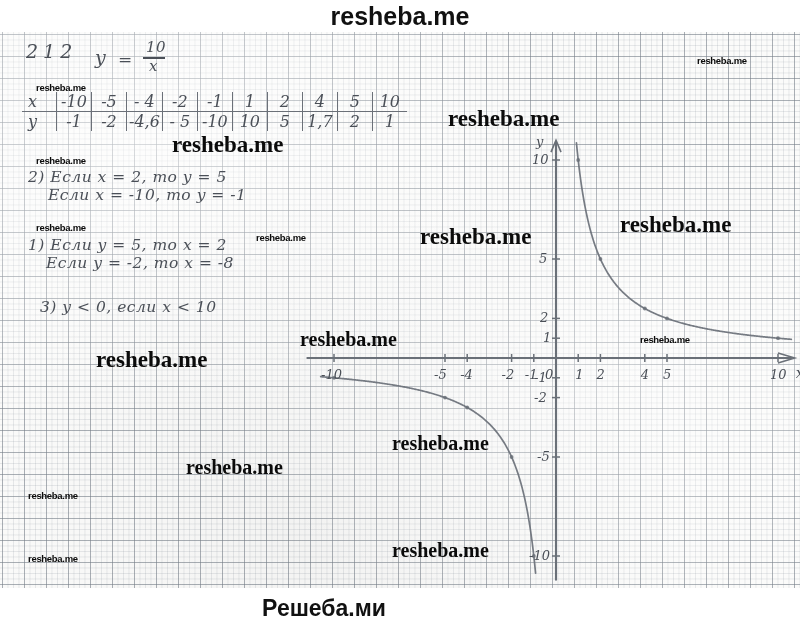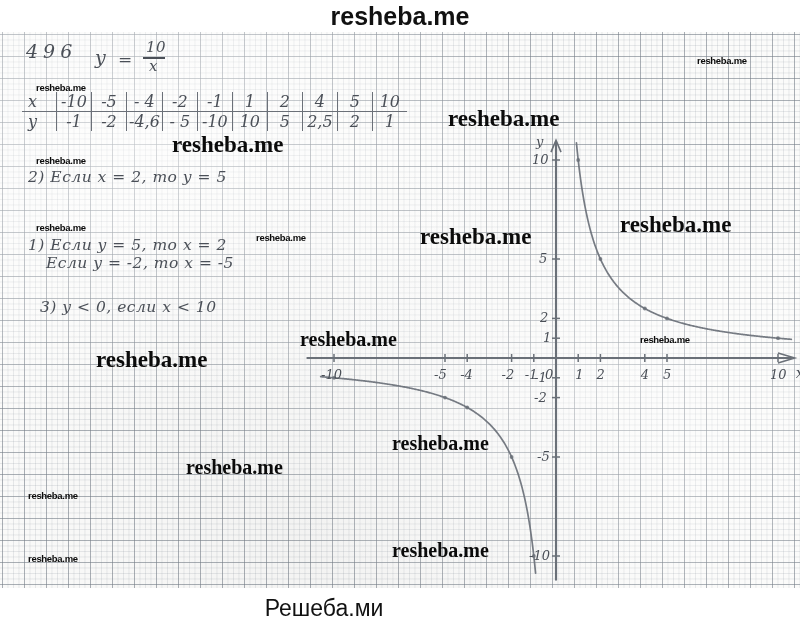--- a/index.html
+++ b/index.html
@@ -164,39 +164,39 @@
     font-size: 25px;
     color: #111;
     z-index: 8;
   }
   #footer-wm {
     position: absolute;
     left: 0; top: 595px;
     width: 648px;
     text-align: center;
     font-family: "Liberation Sans", sans-serif;
-    font-weight: normal;
+    font-weight: bold;
     font-size: 23px;
     color: #111;
     z-index: 8;
   }
 </style>
 </head>
 <body>
 
 <div id="page">
 
   <div id="sheet"></div>
   <div id="top-band"></div>
   <div id="bottom-band"></div>
 
   <div id="title-wm">resheba.me</div>
   <div id="footer-wm">Решеба.ми</div>
 
-  <div class="hand" id="prob-num">496</div>
+  <div class="hand" id="prob-num">212</div>
   <div class="hand" id="eq-y">y</div>
   <div class="hand" id="eq-eq">=</div>
   <div class="hand" id="eq-num">10</div>
   <div id="eq-bar"></div>
   <div class="hand" id="eq-den">x</div>
 
   <div id="tbl">
     <table>
       <tbody>
           <tr class="row-x">
@@ -214,31 +214,32 @@
       </tr>
       <tr class="row-y">
         <td class="hdr">y</td>
         <td>-1</td>
         <td>-2</td>
         <td>-4,6</td>
         <td>- 5</td>
         <td>-10</td>
         <td>10</td>
         <td>5</td>
-        <td>2,5</td>
+        <td>1,7</td>
         <td>2</td>
         <td>1</td>
       </tr>
     </tbody>
       </table>
   </div>
 
   <div class="hand sol" id="s1a">2) Если x = 2, то y = 5</div>
+  <div class="hand sol" id="s1b">Если x = -10, то y = -1</div>
   <div class="hand sol" id="s2a">1) Если y = 5, то x = 2</div>
-  <div class="hand sol" id="s2b">Если y = -2, то x = -5</div>
+  <div class="hand sol" id="s2b">Если y = -2, то x = -8</div>
   <div class="hand sol" id="s3">3) y &lt; 0, если x &lt; 10</div>
 
   <svg id="graph" viewBox="0 0 800 624" xmlns="http://www.w3.org/2000/svg">
       <path d="M 307.36 358 L 791.3199999999999 358" stroke="#6a7078" stroke-width="2.1" fill="none" stroke-linecap="round"></path>
       <path d="M 556 579.76 L 556 142.17999999999998" stroke="#6a7078" stroke-width="2.1" fill="none" stroke-linecap="round"></path>
       <path d="M 778 353 L 794.65 358 L 778 363" stroke="#6a7078" stroke-width="1.6" fill="none"></path>
       <path d="M 551 152.07999999999998 L 556 140.2 L 561 152.07999999999998" stroke="#6a7078" stroke-width="1.6" fill="none"></path>
       <line x1="334" y1="354" x2="334" y2="362" stroke="#6a7078" stroke-width="1.5"></line>
       <line x1="445" y1="354" x2="445" y2="362" stroke="#6a7078" stroke-width="1.5"></line>
       <line x1="467.2" y1="354" x2="467.2" y2="362" stroke="#6a7078" stroke-width="1.5"></line>

